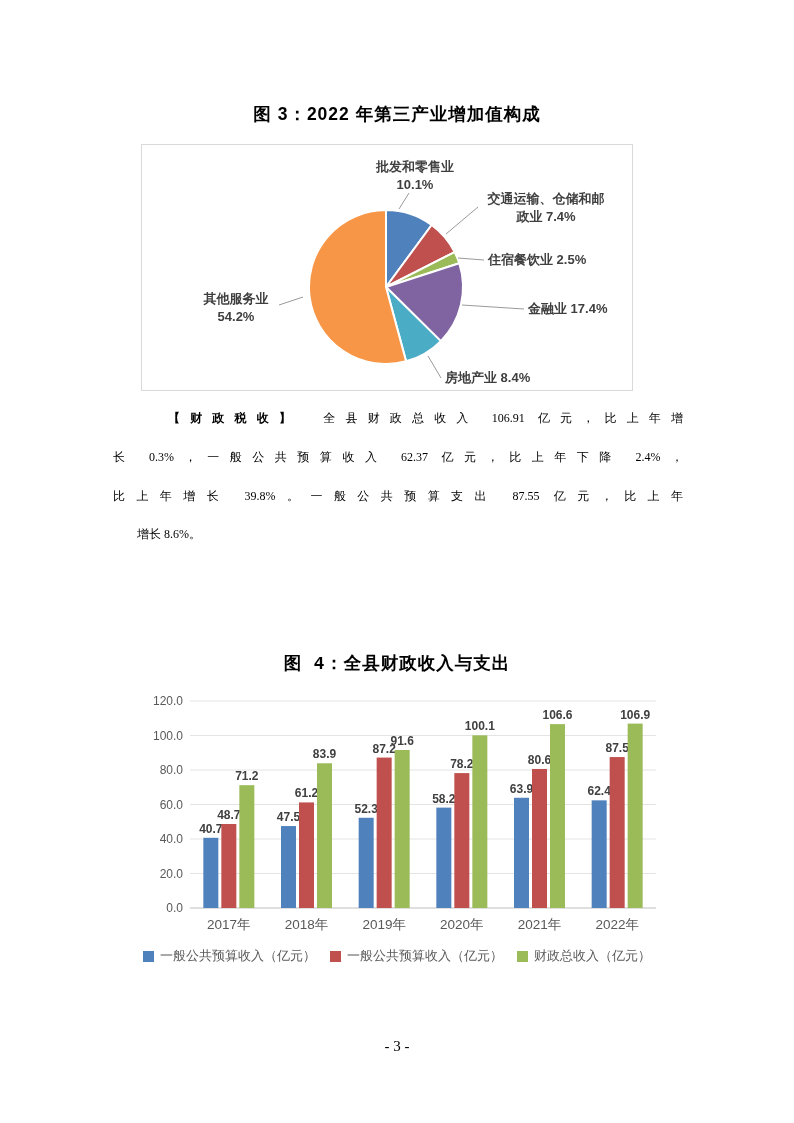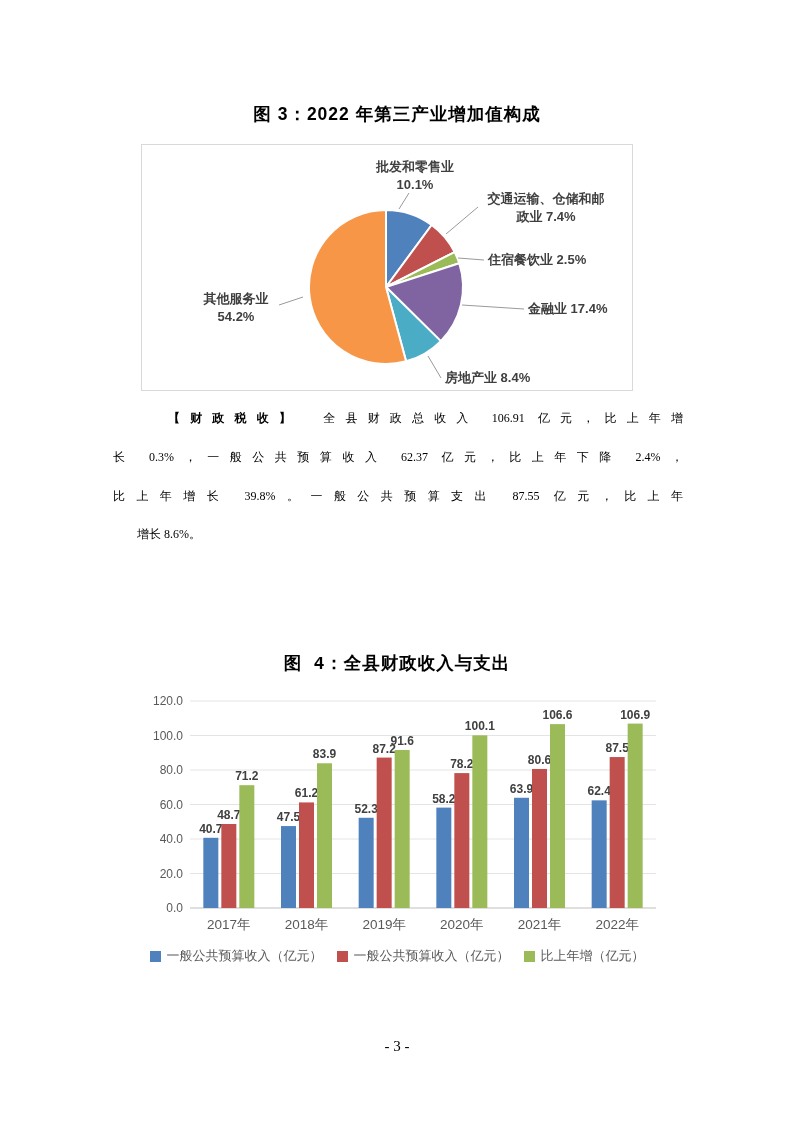--- a/index.html
+++ b/index.html
@@ -149,17 +149,17 @@
     <span class="legend-item">
       <span class="legend-swatch" style="background: rgb(79, 129, 189);"></span>
       <span>一般公共预算收入（亿元）</span>
     </span>
     <span class="legend-item">
       <span class="legend-swatch" style="background: rgb(192, 80, 77);"></span>
       <span>一般公共预算收入（亿元）</span>
     </span>
     <span class="legend-item">
       <span class="legend-swatch" style="background: rgb(155, 187, 89);"></span>
-      <span>比上年增（亿元）</span>
+      <span>财政总收入（亿元）</span>
     </span>
   </div>
 
 <div class="page-number">- 3 -</div>
 
 </body></html>

